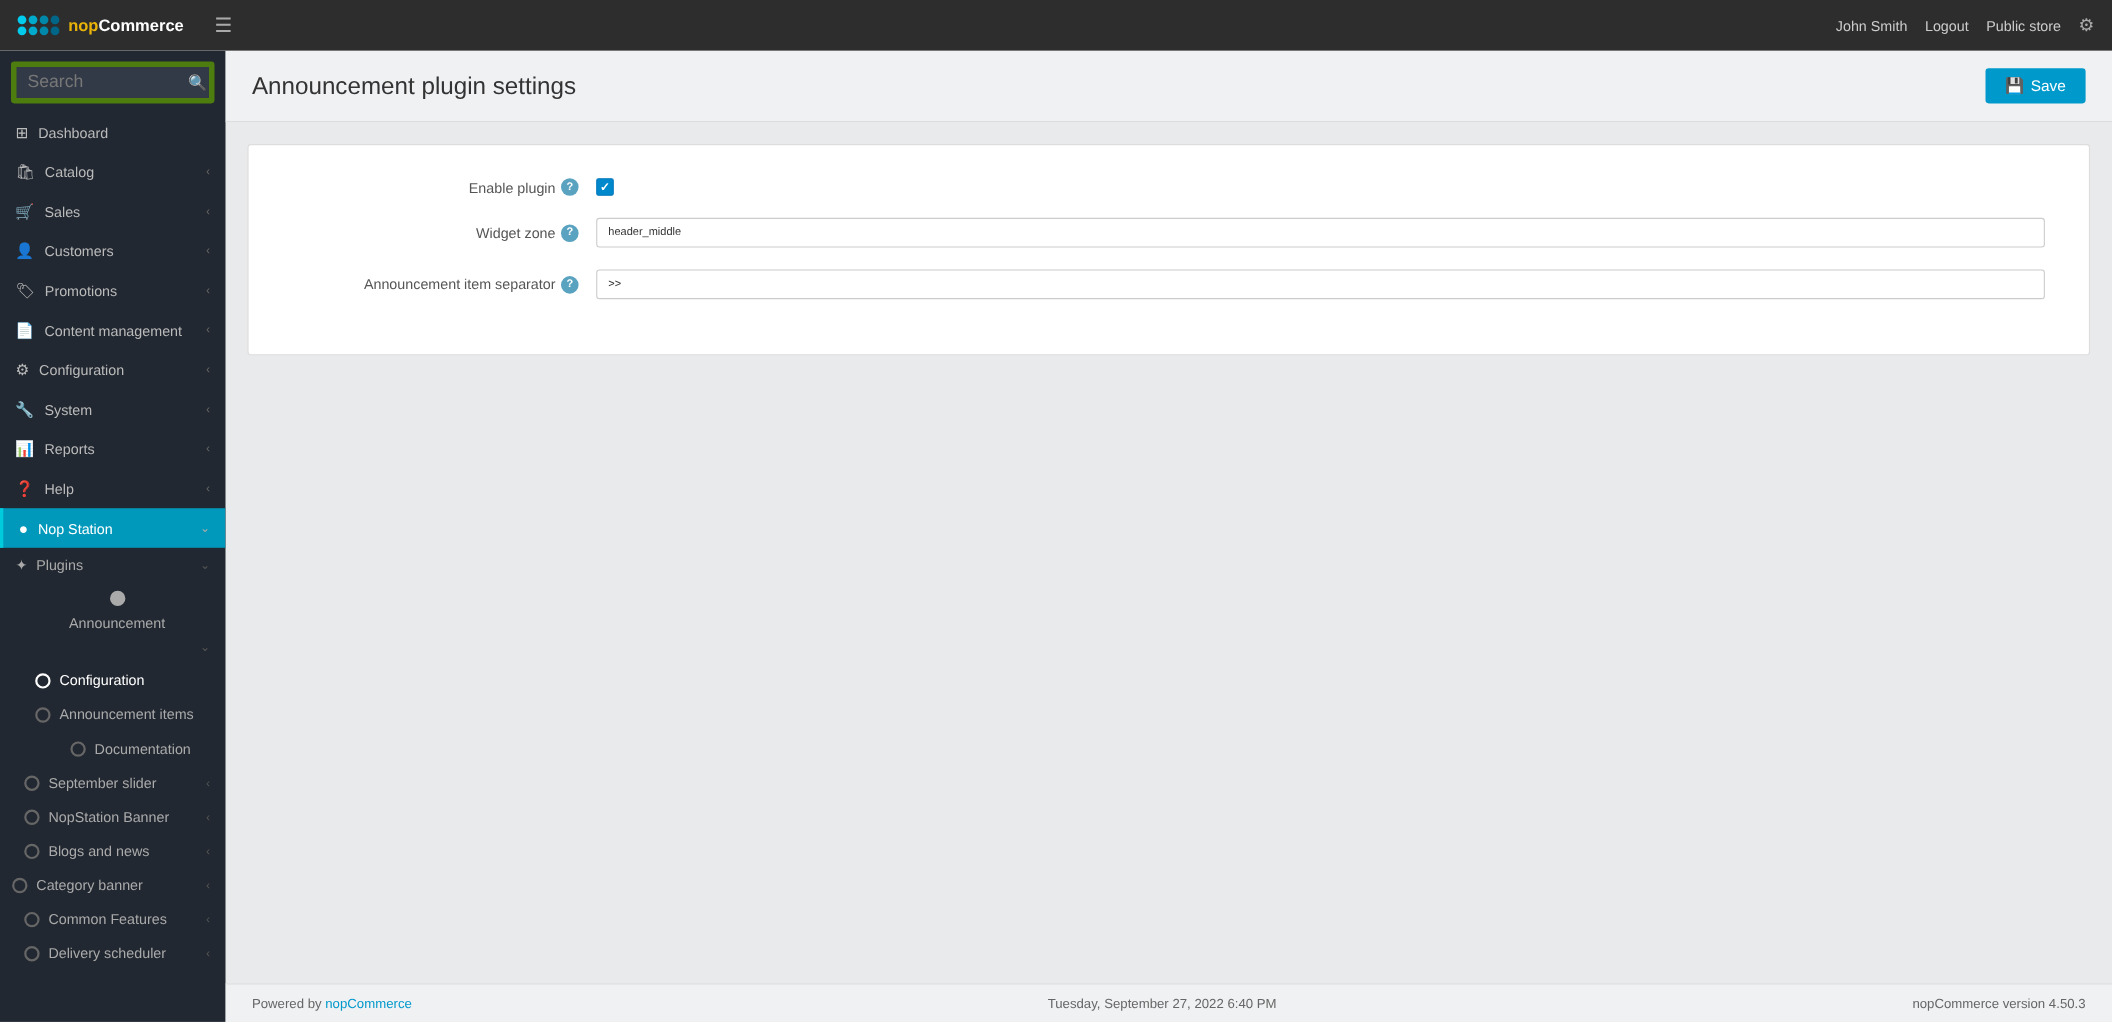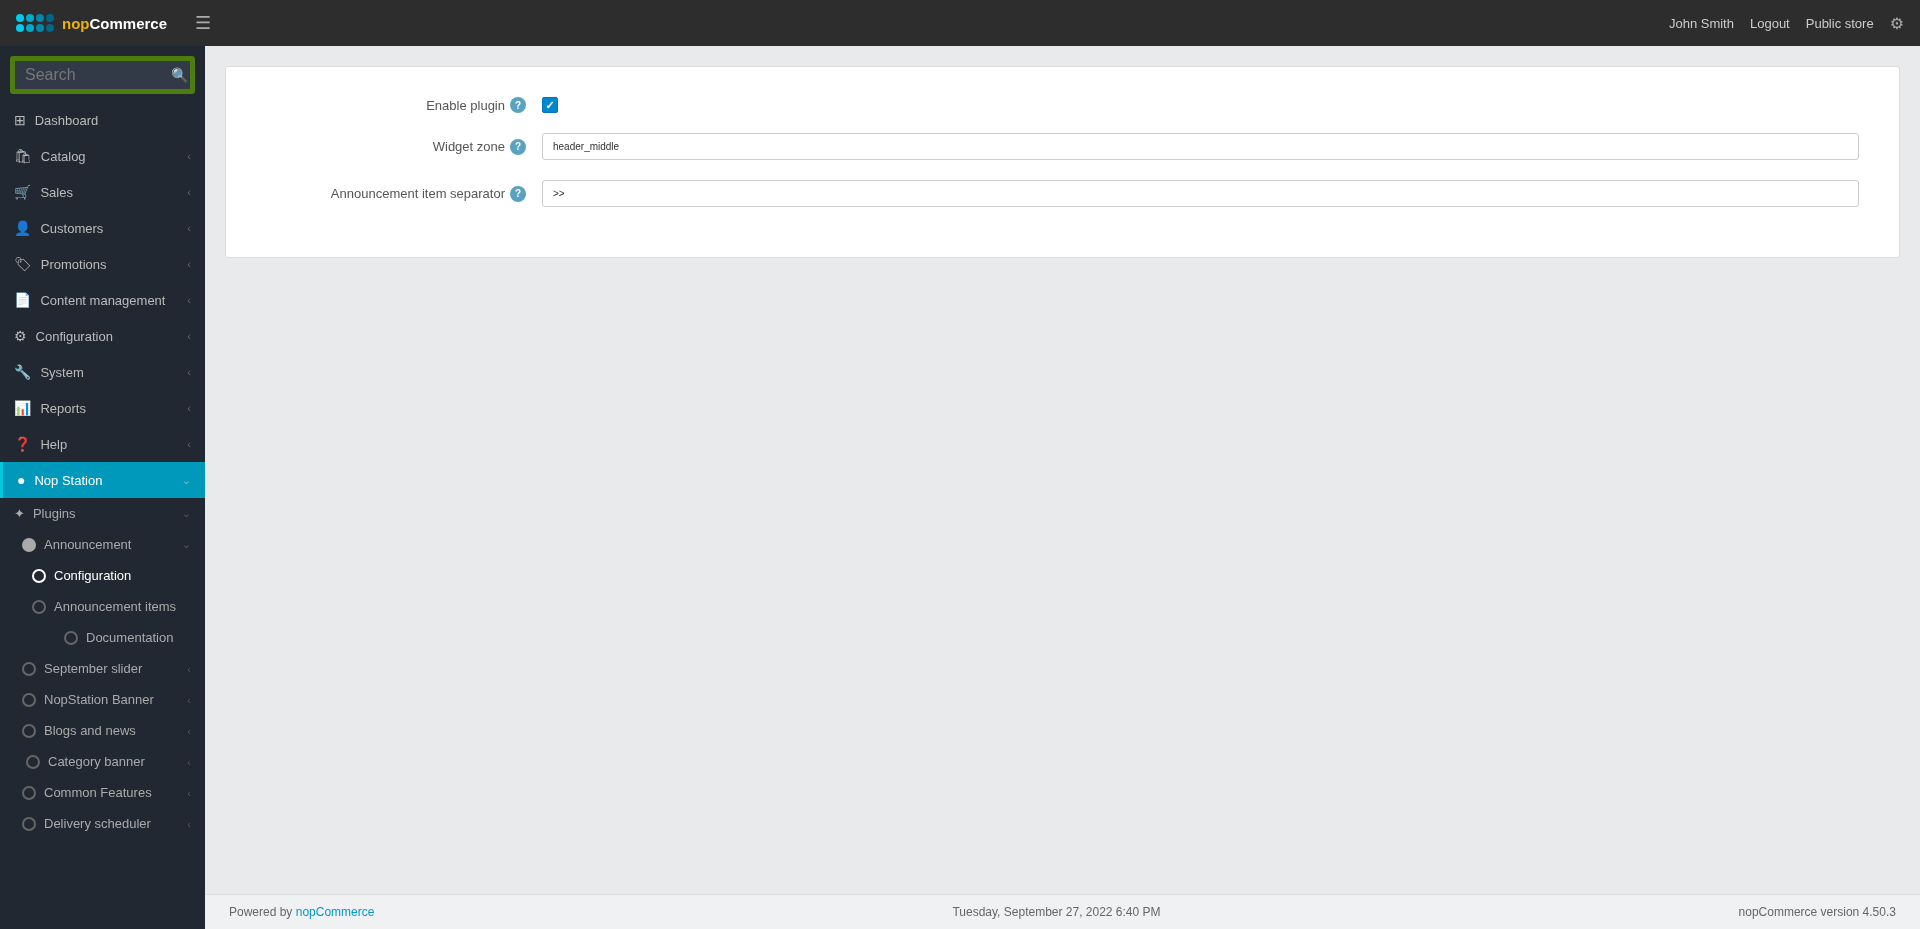--- a/index.html
+++ b/index.html
@@ -238,21 +238,21 @@
       <span>Nop Station</span>
       <span class="chevron down">⌄</span>
     </div>
 
     <div class="sub-nav-item" style="padding-left:14px;">
       <span class="nav-icon">✦</span>
       <span>Plugins</span>
       <span class="chevron-sub">⌄</span>
     </div>
 
-    <div class="sub-nav-item" style="padding-left:22px;">
+    <div class="sub-nav-item" style="padding-left:22px;flex-direction:column;">
       <span class="sub-circle filled"></span>
       <span>Announcement</span>
       <span class="chevron-sub">⌄</span>
     </div>
 
     <div class="sub-nav-item highlighted" style="padding-left:32px; color:#fff;">
       <span class="sub-circle" style="border-color:#fff;"></span>
       <span>Configuration</span>
     </div>
 
@@ -277,21 +277,21 @@
       <span>NopStation Banner</span>
       <span class="chevron-sub">‹</span>
     </div>
 
     <div class="sub-nav-item" style="padding-left:22px;">
       <span class="sub-circle"></span>
       <span>Blogs and news</span>
       <span class="chevron-sub">‹</span>
     </div>
 
-    <div class="sub-nav-item" style="padding-left:26px;justify-content:center;">
+    <div class="sub-nav-item" style="padding-left:11px;justify-content:center;">
       <span class="sub-circle"></span>
       <span>Category banner</span>
       <span class="chevron-sub">‹</span>
     </div>
 
     <div class="sub-nav-item" style="padding-left:22px;">
       <span class="sub-circle"></span>
       <span>Common Features</span>
       <span class="chevron-sub">‹</span>
     </div>
@@ -299,20 +299,27 @@
     <div class="sub-nav-item" style="padding-left:22px;">
       <span class="sub-circle"></span>
       <span>Delivery scheduler</span>
       <span class="chevron-sub">‹</span>
     </div>
 
   </aside>
 
   <div class="content-area">
 
+    <div class="page-header">
+      <h1 class="page-title">Announcement plugin settings</h1>
+      <button class="save-btn">
+        <span>💾</span>
+        <span>Save</span>
+      </button>
+    </div>
 
     <div class="content-body">
       <div class="settings-card">
 
         <div class="form-row">
           <div class="form-label">
             <span>Enable plugin</span>
             <span class="help-icon">?</span>
           </div>
           <div class="form-value">

